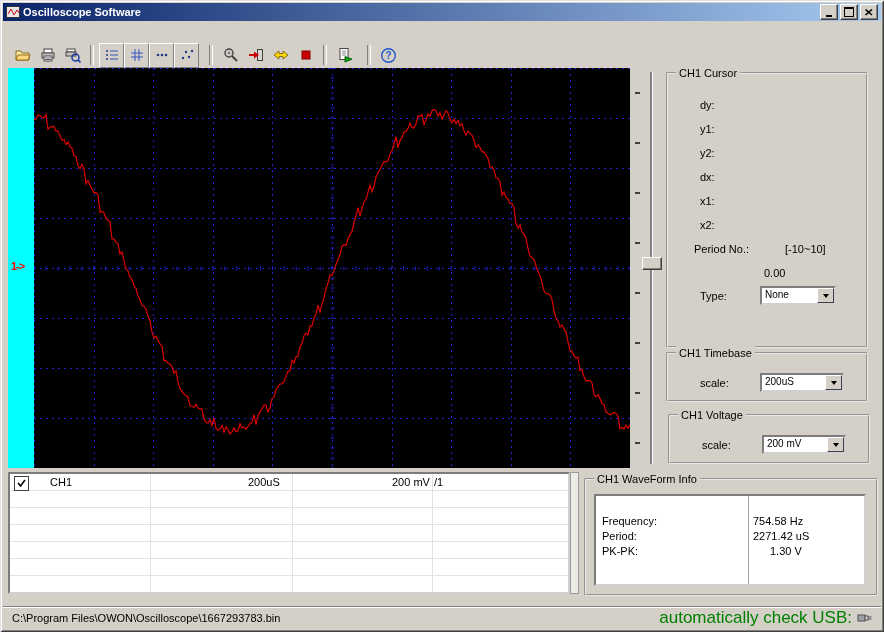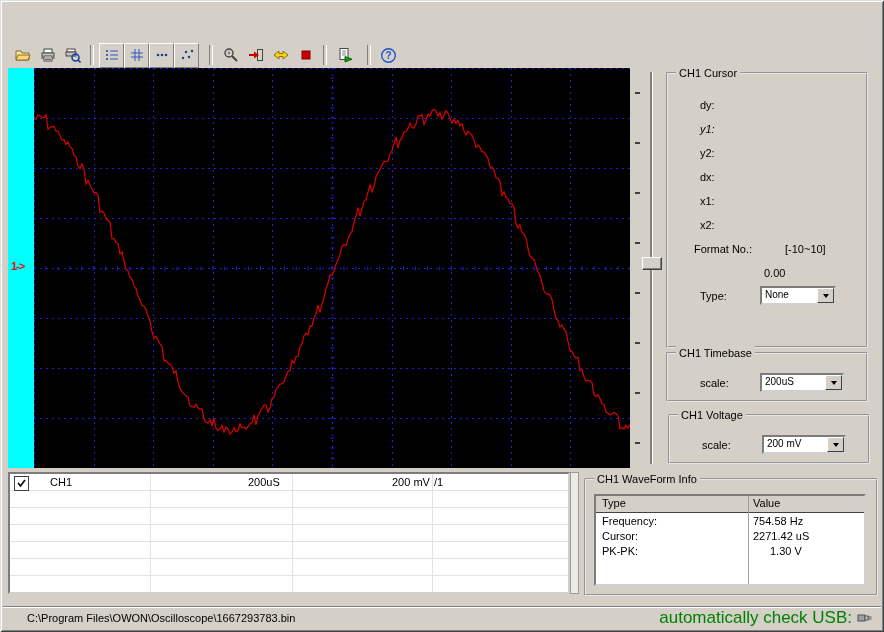--- a/index.html
+++ b/index.html
@@ -68,29 +68,52 @@
   
   .infotable{position:absolute;left:8px;top:14px;width:272px;height:92px;background:#fff;
     border:2px inset #d0d0d0;box-sizing:border-box;}
   .info-head{position:absolute;left:0;top:0;right:0;height:16px;background:#d4d0c8;
     border-bottom:1px solid #404040;}
   .info-div{position:absolute;left:152px;top:0;bottom:0;width:1px;background:#a0a0a0;}
   
   .statusbar{position:absolute;left:3px;right:3px;bottom:3px;height:23px;
     box-shadow:inset 0 1px 0 #808080, inset 0 2px 0 #ffffff;
     display:flex;align-items:center;}
-  .path{margin-left:24px;font-size:11px;}
+  .path{margin-left:9px;font-size:11px;}
   .usb-text{margin-left:auto;color:#008000;font-size:17px;}
   .usb-icon{margin:0 8px 0 5px;display:flex;}
 </style>
 </head>
 <body>
 
 <div class="window">
 
+  <div class="titlebar">
+    <span class="app-icon">
+      <svg width="14" height="14">
+          <rect x="0.5" y="1.5" width="13" height="11" fill="#e8e8e8" stroke="#333"></rect>
+          <polyline points="2,9 5,4 8,10 11,5 13,8" stroke="#cc0000" fill="none"></polyline>
+        </svg>
+    </span>
+    <span class="title-text">Oscilloscope Software</span>
+    <span class="win-controls">
+      <span class="win-btn">
+          <span class="glyph-min"></span>
+        </span>
+      <span class="win-btn">
+          <span class="glyph-max"></span>
+        </span>
+      <span class="win-btn">
+        <svg width="8" height="7">
+            <line x1="0.5" y1="0.5" x2="7" y2="6" stroke="#000" stroke-width="1.6"></line>
+            <line x1="7" y1="0.5" x2="0.5" y2="6" stroke="#000" stroke-width="1.6"></line>
+          </svg>
+      </span>
+    </span>
+  </div>
 
 
   <div class="toolbar">
     <span class="tbtn">
       <svg width="16" height="16">
           <path d="M1 13 L1 4 L6 4 L7 6 L14 6 L14 13 Z" fill="#ffe9a2" stroke="#8a6d1a"></path>
           <path d="M1 13 L3 8 L15 8 L13 13 Z" fill="#ffd67b" stroke="#8a6d1a"></path>
         </svg>
     </span>
     <span class="tbtn">
@@ -320,26 +343,26 @@
   <div class="tick" style="top:442px"></div>
 
   <div class="vslider">
     <div class="groove"></div>
     <div class="thumb"></div>
   </div>
 
   <div class="groupbox" style="left:666px;top:72px;width:198px;height:272px;">
     <span class="gb-title">CH1 Cursor</span>
     <span class="label" style="left:32px;top:25px;">dy:</span>
-    <span class="label" style="left:32px;top:49px;font-style:italic;">y1:</span>
+    <span class="label" style="left:32px;top:49px;">y1:</span>
     <span class="label" style="left:32px;top:73px;">y2:</span>
     <span class="label" style="left:32px;top:97px;">dx:</span>
     <span class="label" style="left:32px;top:121px;">x1:</span>
     <span class="label" style="left:32px;top:145px;">x2:</span>
-    <span class="label" style="left:26px;top:169px;">Format No.:</span>
+    <span class="label" style="left:26px;top:169px;">Period No.:</span>
     <span class="label" style="left:117px;top:169px;">[-10~10]</span>
     <span class="label" style="left:96px;top:193px;">0.00</span>
     <span class="label" style="left:32px;top:216px;">Type:</span>
     <div class="combo" style="left:92px;top:212px;width:76px;">
       <span class="combo-text">None</span>
       <span class="combo-btn">
           <span class="arr"></span>
         </span>
     </div>
   </div>
@@ -380,28 +403,24 @@
       <span class="cell" style="left:238px;">200uS</span>
       <span class="cell" style="left:382px;">200 mV</span>
       <span class="cell" style="left:424px;">/1</span>
     </div>
   </div>
   <div class="chscroll"></div>
 
   <div class="groupbox" style="left:584px;top:478px;width:290px;height:114px;">
     <span class="gb-title">CH1 WaveForm Info</span>
     <div class="infotable">
-      <div class="info-head">
-        <span class="label" style="left:6px;top:1px;">Type</span>
-        <span class="label" style="left:157px;top:1px;">Value</span>
-      </div>
       <div class="info-div"></div>
       <span class="label" style="left:6px;top:19px;">Frequency:</span>
       <span class="label" style="left:157px;top:19px;">754.58 Hz</span>
-      <span class="label" style="left:6px;top:34px;">Cursor:</span>
+      <span class="label" style="left:6px;top:34px;">Period:</span>
       <span class="label" style="left:157px;top:34px;">2271.42 uS</span>
       <span class="label" style="left:6px;top:49px;">PK-PK:</span>
       <span class="label" style="left:174px;top:49px;">1.30 V</span>
     </div>
   </div>
 
   <div class="statusbar">
     <span class="path">C:\Program Files\OWON\Oscilloscope\1667293783.bin</span>
     <span class="usb-text">automatically check USB:</span>
     <span class="usb-icon">

